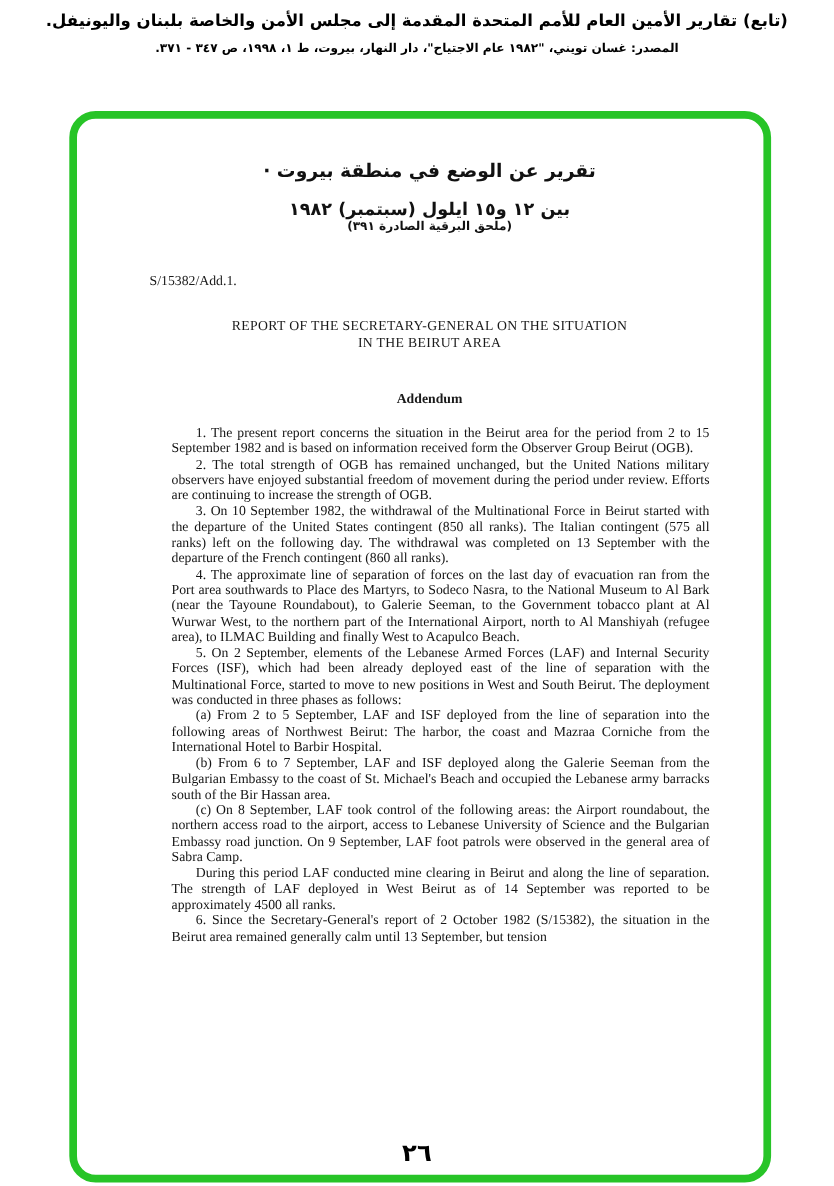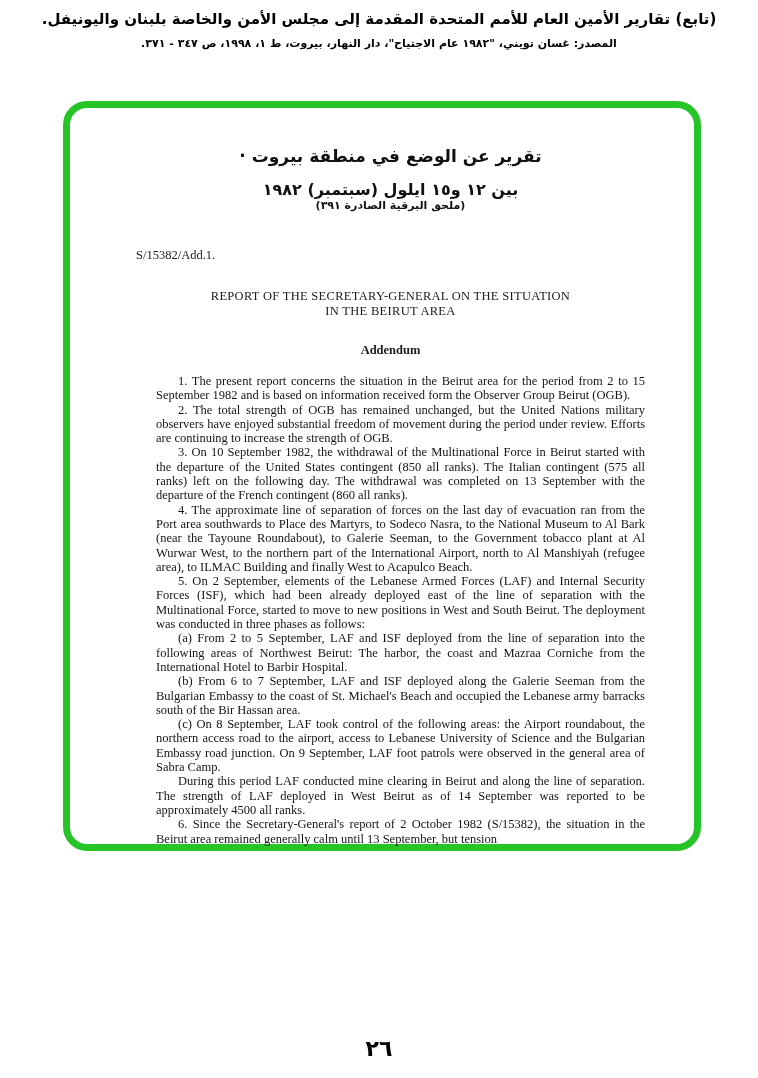--- a/index.html
+++ b/index.html
@@ -30,21 +30,21 @@
     font-size: 11px;
     font-weight: bold;
     color: #000000;
   }
   
   .doc-frame {
     position: absolute;
     left: 63px;
     top: 101px;
     width: 638px;
-    height: 750px;
+    height: 974px;
     border: 7px solid #27c427;
     border-radius: 24px;
     background: #ffffff;
   }
   .doc-content {
     padding: 38px 49px 0 66px;
   }
   
   .arabic-title {
     text-align: center;
@@ -63,21 +63,21 @@
   }
   
   .doc-title {
     margin-top: 26px;
     text-align: center;
     font-size: 12.5px;
     line-height: 15px;
     letter-spacing: 0.3px;
   }
   .addendum {
-    margin-top: 24px;
+    margin-top: 36px;
     text-align: center;
     font-weight: bold;
     font-size: 12.5px;
   }
   .body-text {
     margin-top: 16px;
   }
   .body-text p {
     font-size: 12.5px;
     line-height: 14.3px;

